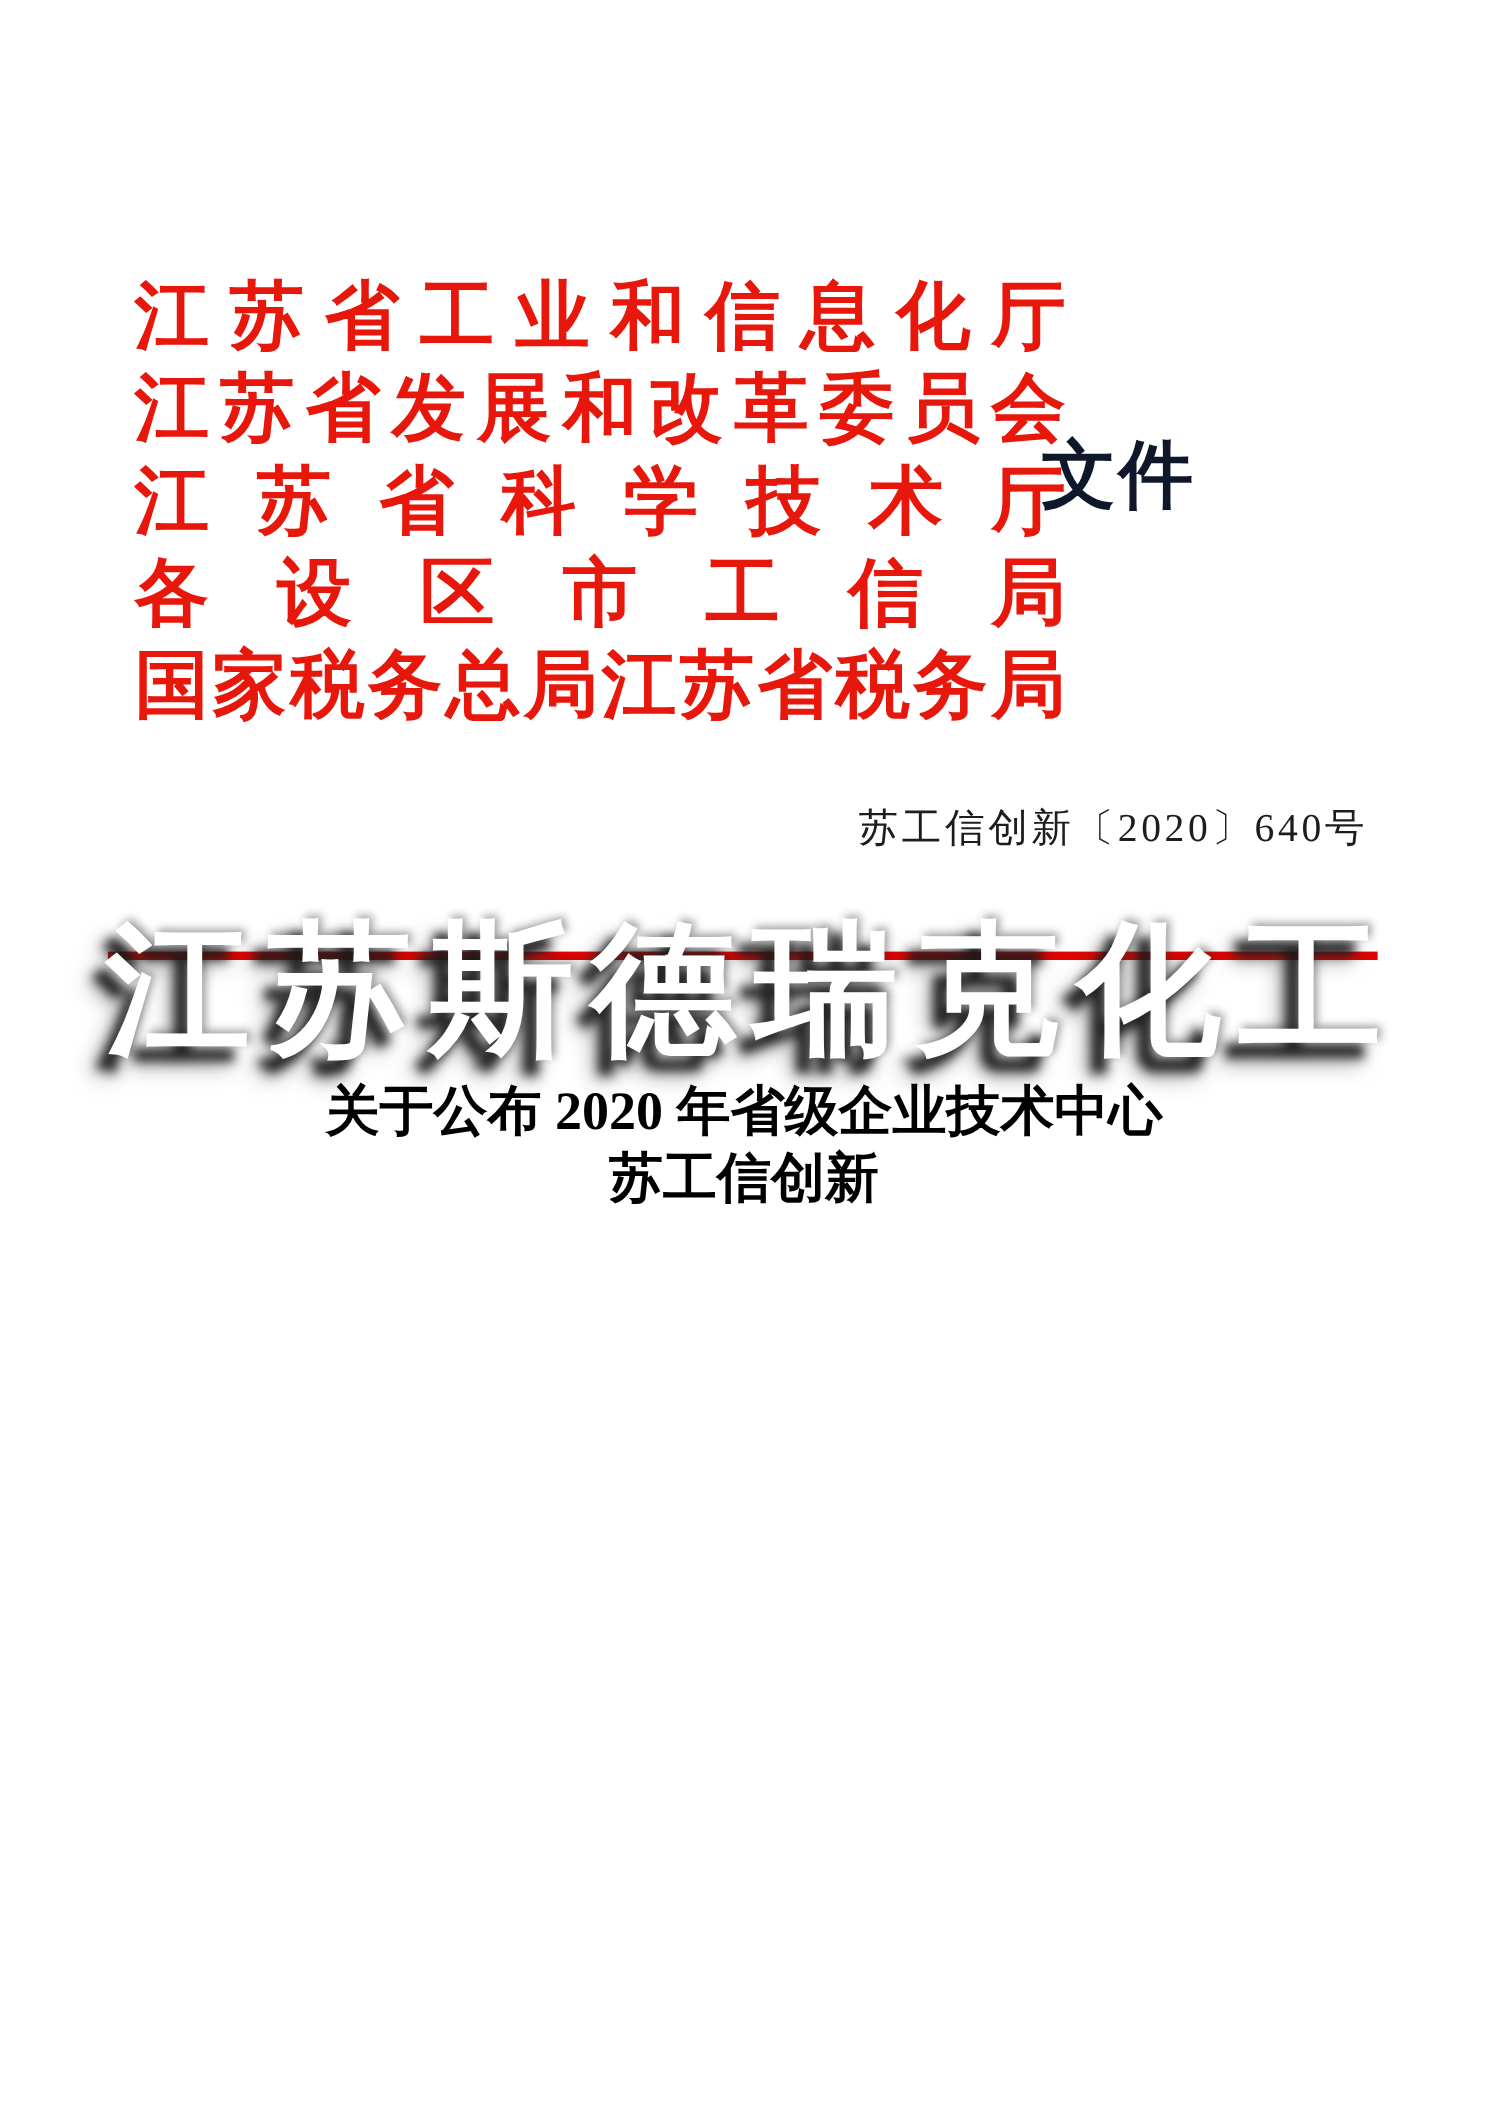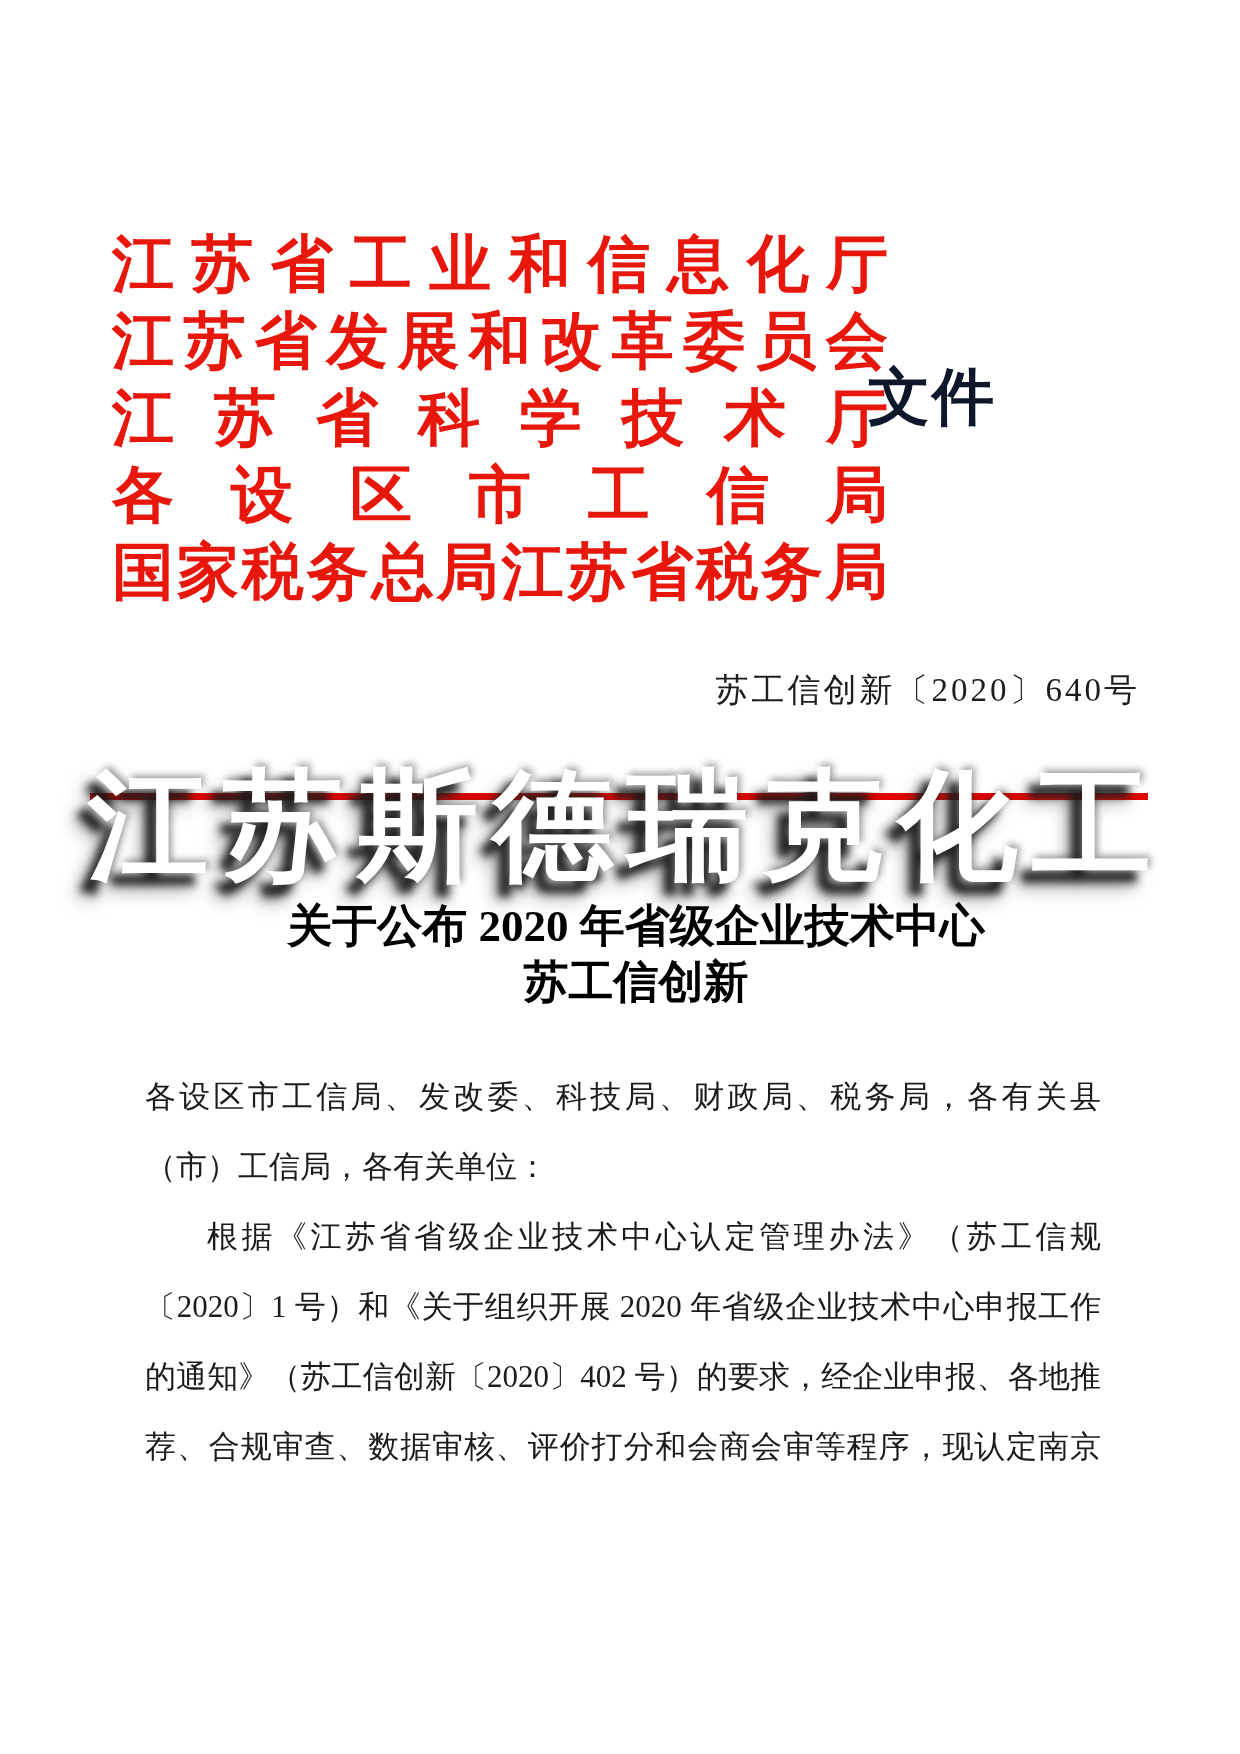--- a/index.html
+++ b/index.html
@@ -86,21 +86,21 @@
     text-align-last: justify;
     text-shadow: -11px 12px 9px rgba(25,25,25,0.95),
                  3px -3px 7px rgba(45,45,45,0.45),
                  -14px 16px 18px rgba(60,60,60,0.55);
   }
 
   
   .title {
     position: absolute;
     top: 898px;
-    left: 136px;
+    left: 120px;
     width: 1000px;
     text-align: center;
     font-weight: bold;
     color: #000000;
     font-size: 45px;
     line-height: 56px;
     z-index: 2;
   }
 
   
@@ -148,20 +148,16 @@
 
   <div class="red-rule"></div>
 
   <div class="watermark">江苏斯德瑞克化工</div>
 
   <div class="title">
     <div>关于公布 2020 年省级企业技术中心</div>
     <div>苏工信创新</div>
   </div>
 
-  <div class="body-text">
-    <p class="no-indent">各设区市工信局、发改委、科技局、财政局、税务局，各有关县（市）工信局，各有关单位：</p>
-    <p class="indent">根据《江苏省省级企业技术中心认定管理办法》（苏工信规〔2020〕1 号）和《关于组织开展 2020 年省级企业技术中心申报工作的通知》（苏工信创新〔2020〕402 号）的要求，经企业申报、各地推荐、合规审查、数据审核、评价打分和会商会审等程序，现认定南京大全电气有限公司等 438 家企业技术中心为省级企业技术中心。</p>
-  </div>
 
   <div class="page-number">— 1 —</div>
 
 </div>
 
 </body></html>

